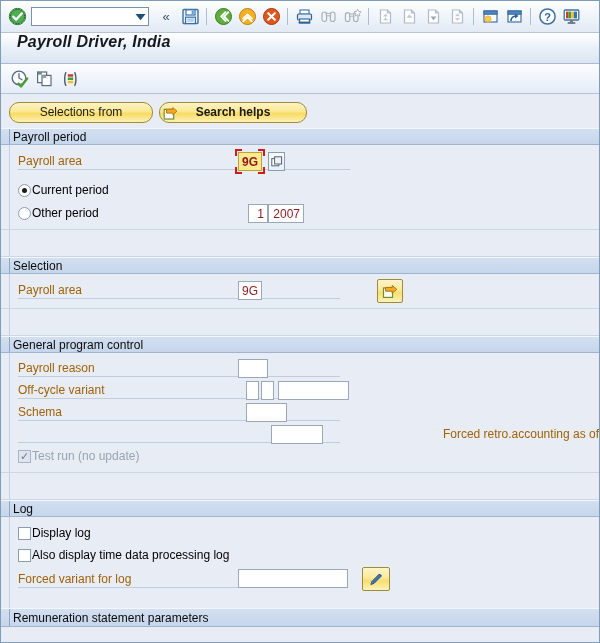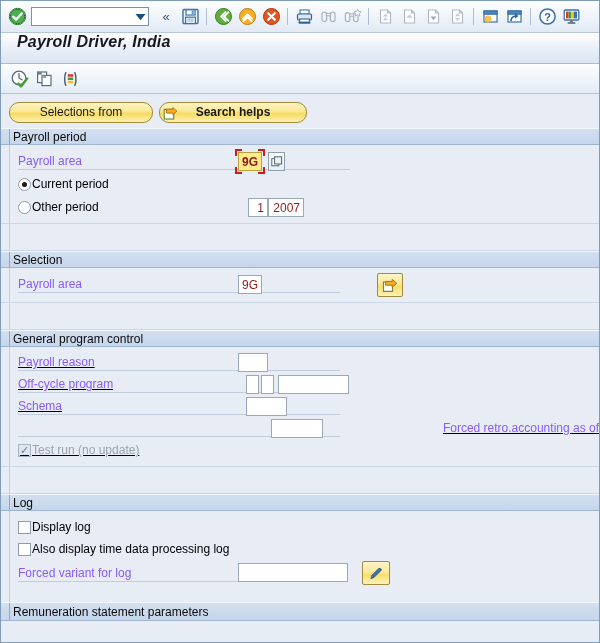--- a/index.html
+++ b/index.html
@@ -193,21 +193,21 @@
   }
 
   .row {
     display: flex;
     align-items: center;
     height: 22px;
     position: relative;
   }
   .lbl {
     font-size: 12px;
-    color: #8b5cf6;
+    color: #a16207;
     padding-left: 8px;
     white-space: nowrap;
   }
   
   .underline {
     position: absolute;
     left: 8px;
     bottom: 2px;
     height: 1px;
     background: #c2ccdc;
@@ -591,21 +591,21 @@
           <span class="corner c-br"></span>
         </div>
         <div class="abs pebtn" style="left:258px;top:3px;margin-left:0;">
           <svg width="12" height="12" viewBox="0 0 12 12">
             <rect x="0.8" y="2.6" width="7" height="7.2" fill="#ffffff" stroke="#55636f" stroke-width="1"></rect>
             <rect x="3.6" y="0.8" width="7" height="7.2" fill="#f0f3f6" stroke="#55636f" stroke-width="1"></rect>
           </svg>
         </div>
       </div>
 
-      <div class="row" style="height:22px;">
+      <div class="row" style="height:22px;margin-top:6px;">
         <span class="radio">
           <span class="dot"></span>
         </span>
         <span class="rlbl">Current period</span>
       </div>
 
       <div class="row" style="height:24px;">
         <span class="radio"></span>
         <span class="rlbl">Other period</span>
         <input class="fld rt abs" style="width: 20px; left: 238px; top: 3px;" value="1">
@@ -632,30 +632,30 @@
           </svg>
         </div>
       </div>
     </div>
 
     <div class="spacer-block"></div>
 
     <div class="sechdr">
       <span>General program control</span>
     </div>
-    <div class="secbody" style="padding-top:4px;padding-bottom:5px;text-decoration:underline;">
+    <div class="secbody" style="padding-top:4px;padding-bottom:5px;">
 
       <div class="row" style="height:22px;">
         <span class="lbl">Payroll reason</span>
         <div class="underline" style="width:322px;bottom:2px;"></div>
         <input class="fld abs" style="width: 30px; left: 228px; top: 2px;" value="">
       </div>
 
       <div class="row" style="height:22px;">
-        <span class="lbl">Off-cycle program</span>
+        <span class="lbl">Off-cycle variant</span>
         <div class="underline" style="width:322px;bottom:2px;"></div>
         <input class="fld abs" style="width: 13px; left: 236px; top: 2px;" value="">
         <input class="fld abs" style="width: 13px; left: 251px; top: 2px;" value="">
         <input class="fld abs" style="width: 71px; left: 268px; top: 2px;" value="">
       </div>
 
       <div class="row" style="height:22px;">
         <span class="lbl">Schema</span>
         <div class="underline" style="width:322px;bottom:2px;"></div>
         <input class="fld mono abs" style="width: 34px; left: 236px; top: 2px;" value="IN00">

